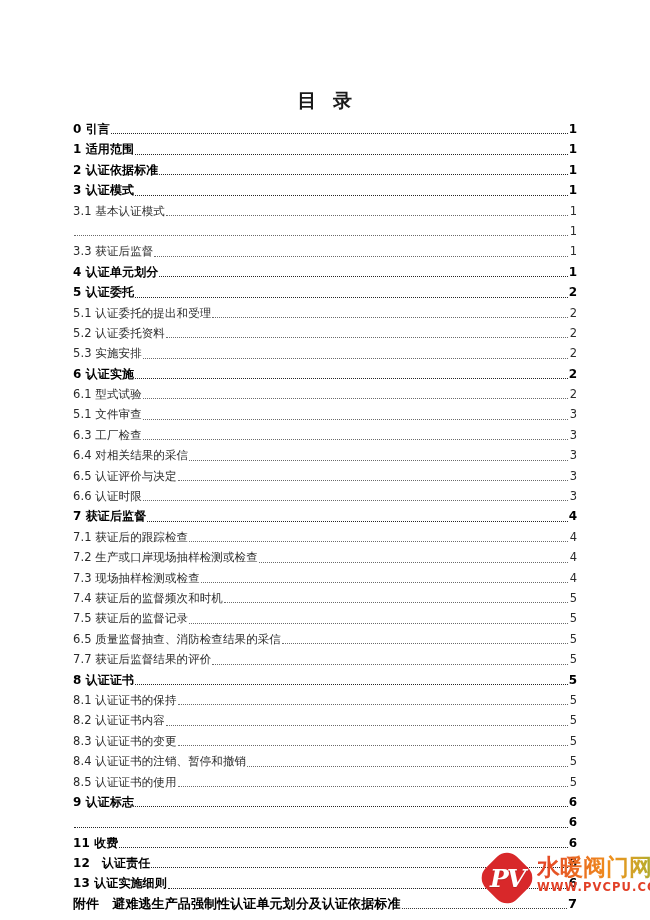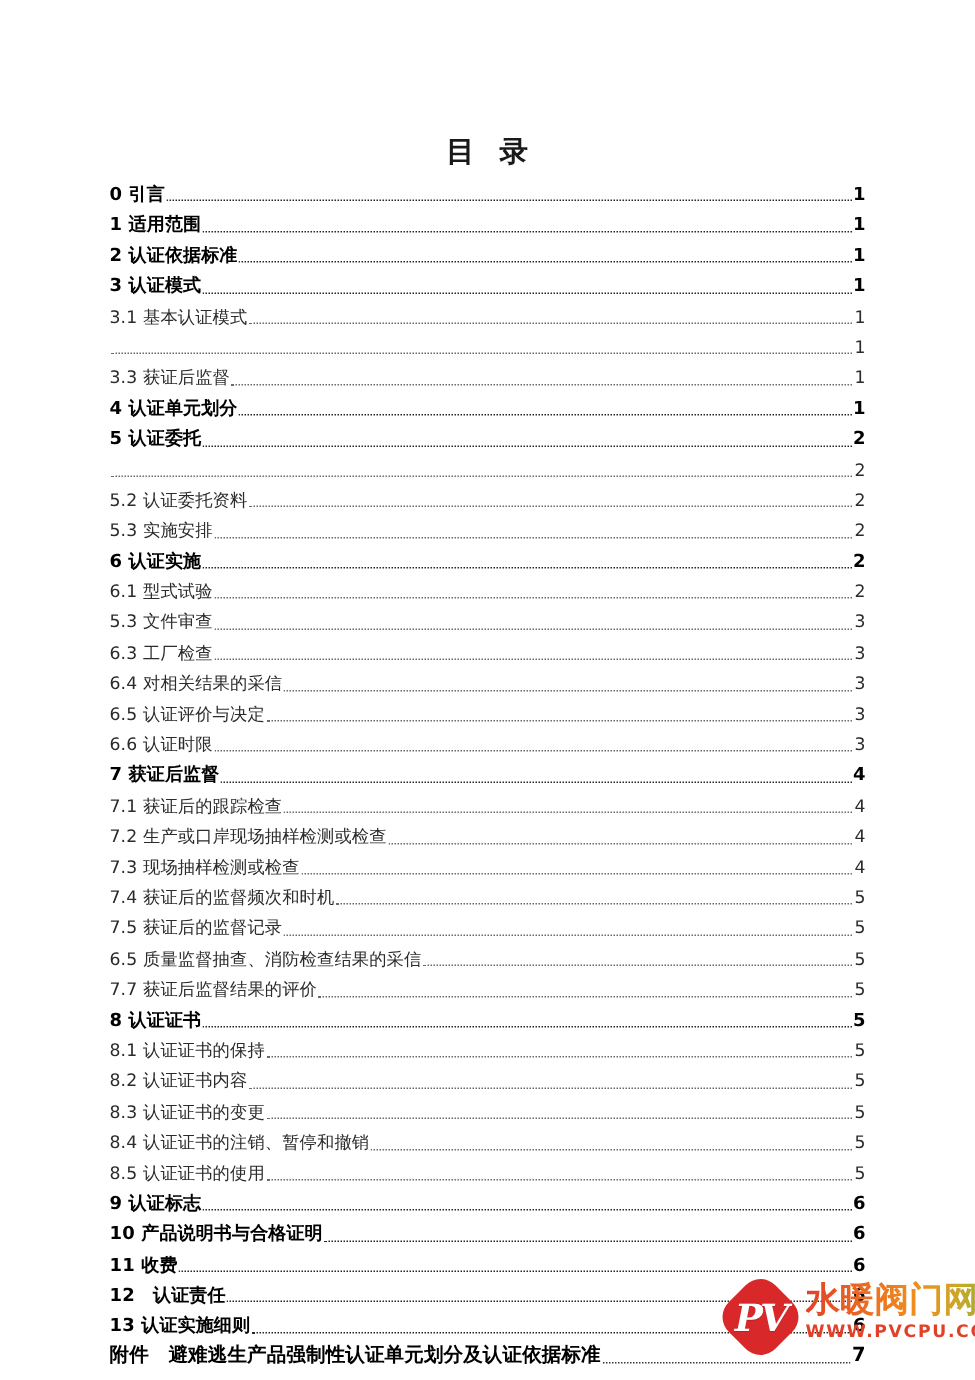--- a/index.html
+++ b/index.html
@@ -239,20 +239,21 @@
         <span class="toc-label">4 认证单元划分</span>
         <span class="toc-leader"></span>
         <span class="toc-page">1</span>
       </div>
       <div class="toc-row lvl1">
         <span class="toc-label">5 认证委托</span>
         <span class="toc-leader"></span>
         <span class="toc-page">2</span>
       </div>
       <div class="toc-row lvl2">
+        <span class="toc-label">5.1 认证委托的提出和受理</span>
         <span class="toc-leader"></span>
         <span class="toc-page">2</span>
       </div>
       <div class="toc-row lvl2">
         <span class="toc-label">5.2 认证委托资料</span>
         <span class="toc-leader"></span>
         <span class="toc-page">2</span>
       </div>
       <div class="toc-row lvl2">
         <span class="toc-label">5.3 实施安排</span>
@@ -263,21 +264,21 @@
         <span class="toc-label">6 认证实施</span>
         <span class="toc-leader"></span>
         <span class="toc-page">2</span>
       </div>
       <div class="toc-row lvl2">
         <span class="toc-label">6.1 型式试验</span>
         <span class="toc-leader"></span>
         <span class="toc-page">2</span>
       </div>
       <div class="toc-row lvl2">
-        <span class="toc-label">5.3 文件审查</span>
+        <span class="toc-label">5.1 文件审查</span>
         <span class="toc-leader"></span>
         <span class="toc-page">3</span>
       </div>
       <div class="toc-row lvl2">
         <span class="toc-label">6.3 工厂检查</span>
         <span class="toc-leader"></span>
         <span class="toc-page">3</span>
       </div>
       <div class="toc-row lvl2">
         <span class="toc-label">6.4 对相关结果的采信</span>
@@ -363,21 +364,20 @@
         <span class="toc-label">8.5 认证证书的使用</span>
         <span class="toc-leader"></span>
         <span class="toc-page">5</span>
       </div>
       <div class="toc-row lvl1">
         <span class="toc-label">9 认证标志</span>
         <span class="toc-leader"></span>
         <span class="toc-page">6</span>
       </div>
       <div class="toc-row lvl1">
-        <span class="toc-label">10 产品说明书与合格证明</span>
         <span class="toc-leader"></span>
         <span class="toc-page">6</span>
       </div>
       <div class="toc-row lvl1">
         <span class="toc-label">11 收费</span>
         <span class="toc-leader"></span>
         <span class="toc-page">6</span>
       </div>
       <div class="toc-row lvl1">
         <span class="toc-label">12　认证责任</span>

